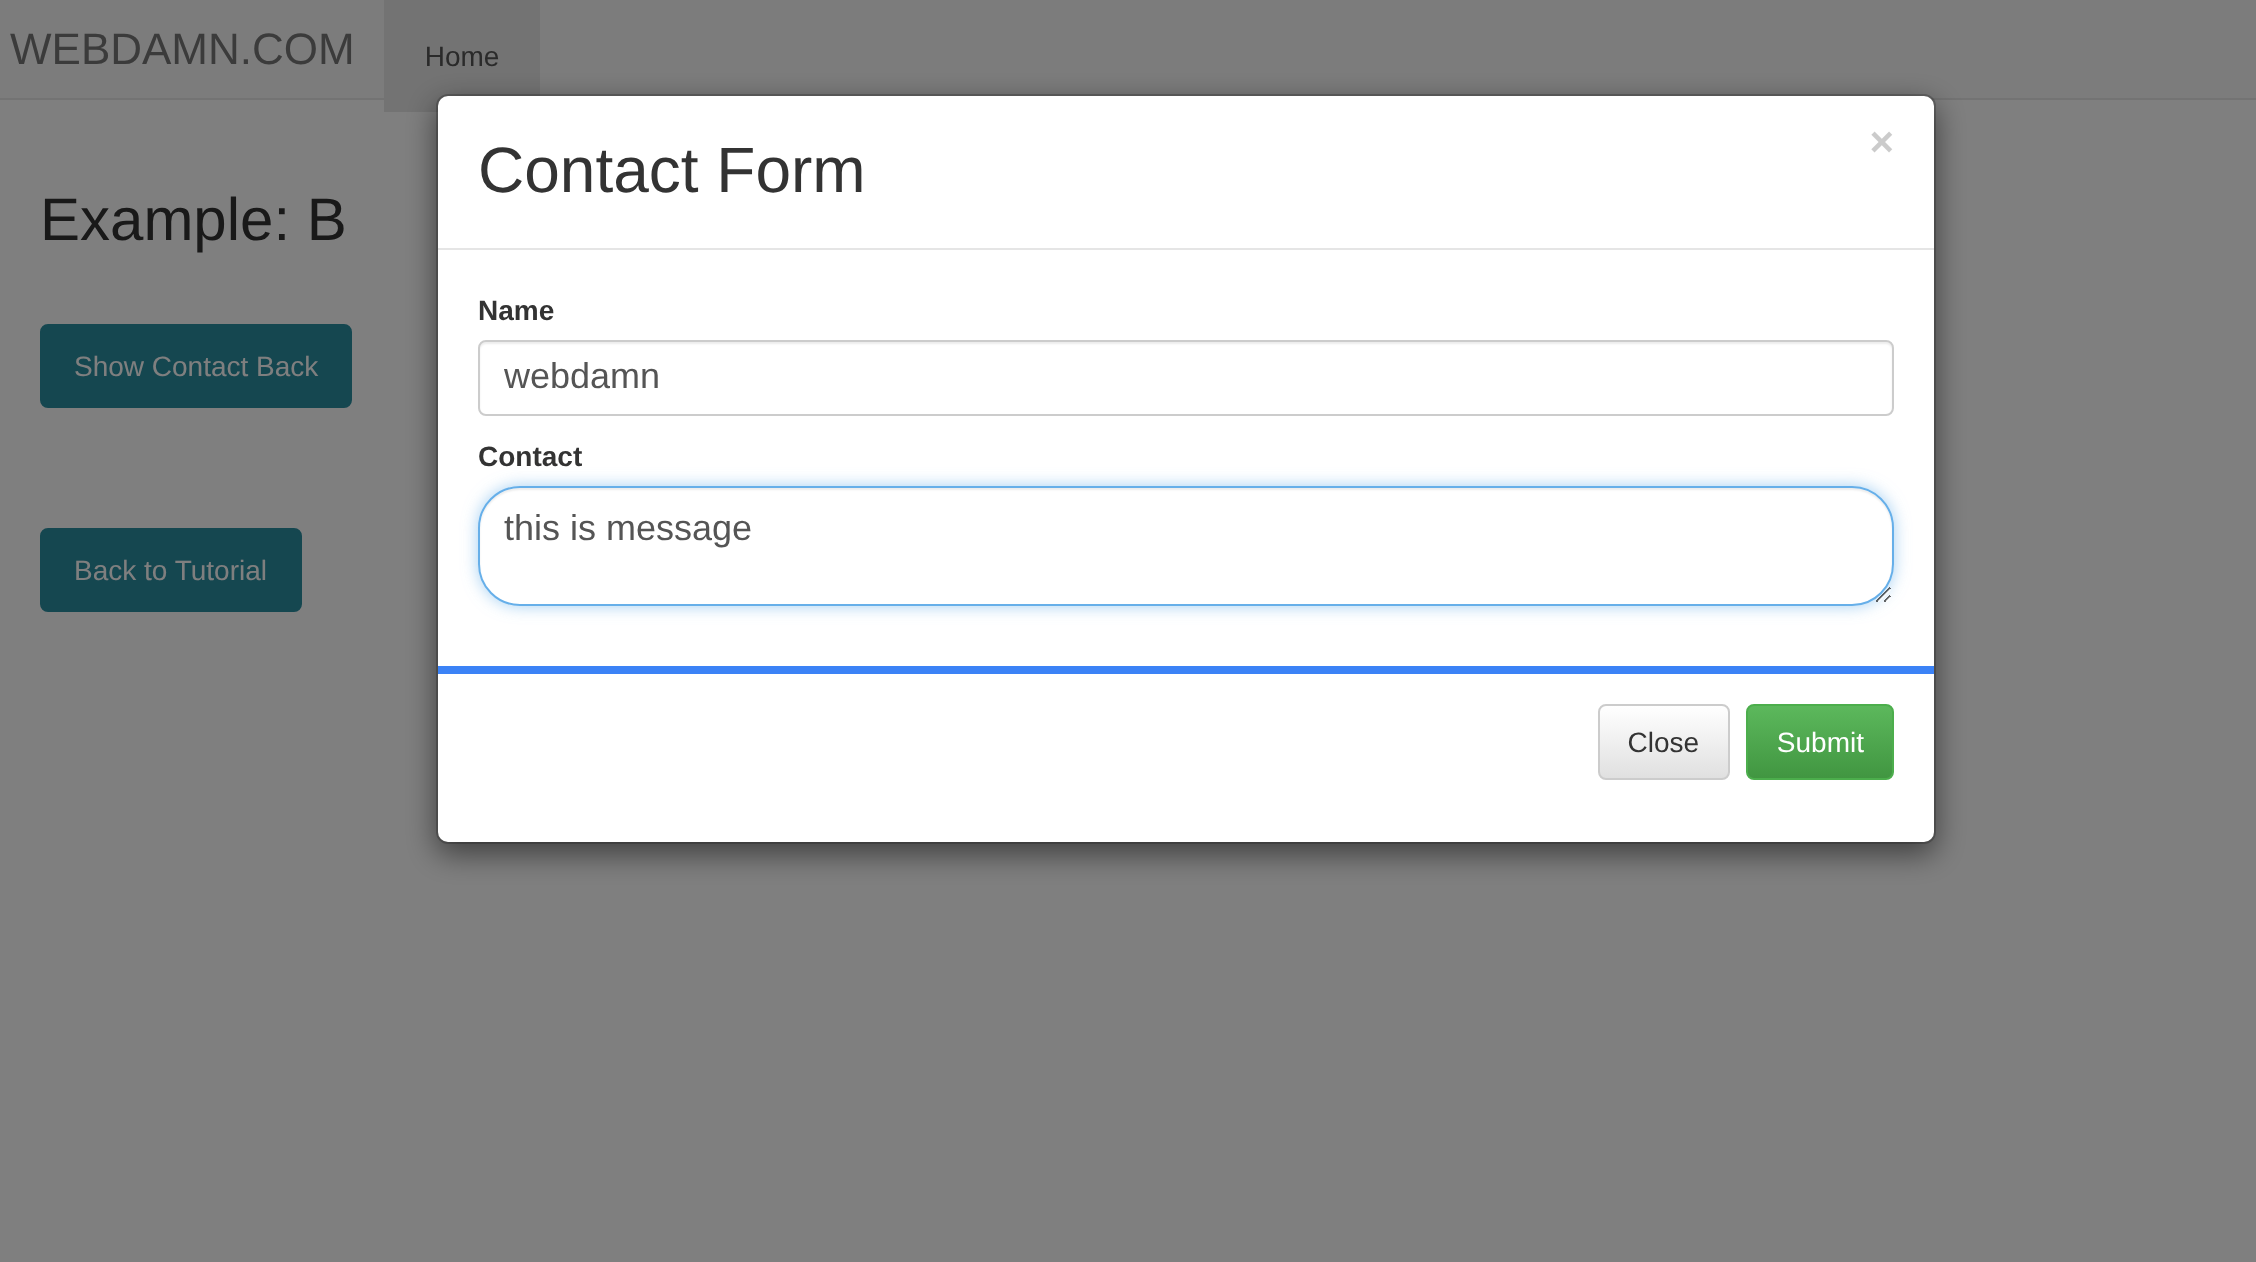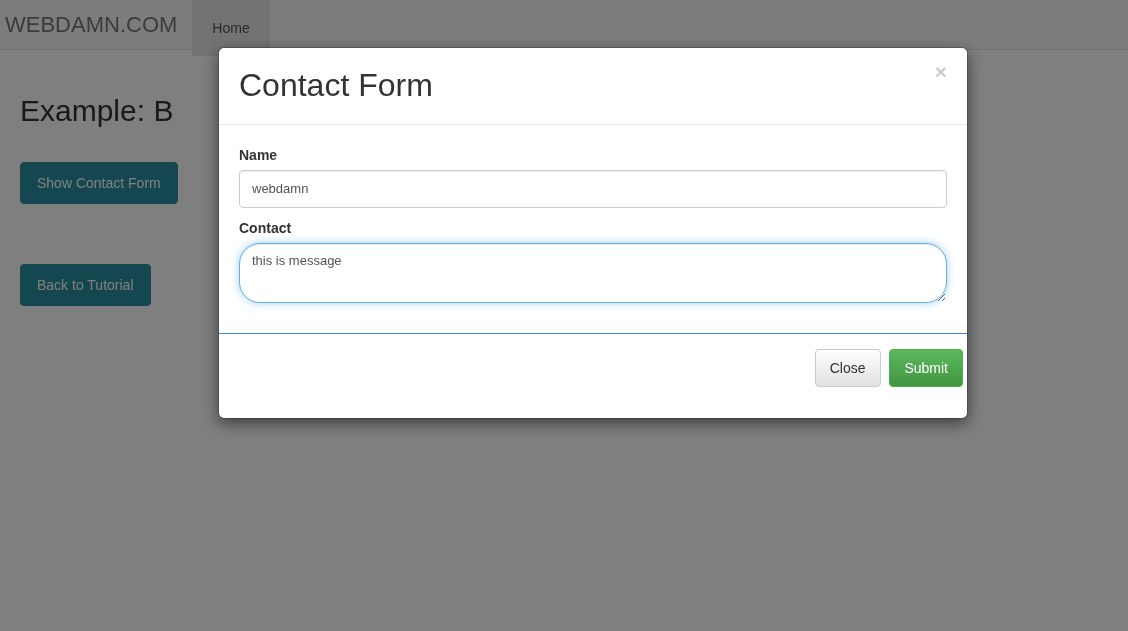--- a/index.html
+++ b/index.html
@@ -159,23 +159,23 @@
       margin: 0;
       line-height: 1.42857143;
       font-size: 32px;
       font-weight: 500;
     }
     .modal-body {
       position: relative;
       padding: 20px;
     }
     .modal-footer {
-      padding: 15px 4px;
+      padding: 15px 20px;
       text-align: right;
-      border-top: 1px solid #3b82f6;
+      border-top: 4px solid #3b82f6;
     }
     .modal-footer .btn {
       margin-left: 5px;
       padding: 8px 14px;
       font-size: 14px;
     }
     .form-group {
       margin-bottom: 10px;
     }
     .form-group label {
@@ -183,21 +183,21 @@
       max-width: 100%;
       margin-bottom: 5px;
       font-weight: 700;
       font-size: 14px;
     }
     .form-control {
       display: block;
       width: 100%;
       height: 38px;
       padding: 8px 12px;
-      font-size: 13px;
+      font-size: 18px;
       line-height: 1.42857143;
       color: #555;
       background-color: #fff;
       background-image: none;
       border: 1px solid #ccc;
       border-radius: 4px;
       box-shadow: inset 0 1px 1px rgba(0,0,0,.075);
       font-family: inherit;
     }
     textarea.form-control {
@@ -224,21 +224,21 @@
       </li>
   </ul>
 </div>
 
 <div class="container">
   <div class="page-header">
     <h2>Example: B</h2>
   </div>
 
   <div class="btn-section">
-    <a class="btn btn-info">Show Contact Form</a>
+    <a class="btn btn-info">Show Contact Back</a>
     <br><br><br>
     <a class="btn btn-info">Back to Tutorial</a>
   </div>
 </div>
 
 <div class="modal-backdrop"></div>
 
 <div class="modal">
   <div class="modal-dialog">
     <div class="modal-content">

